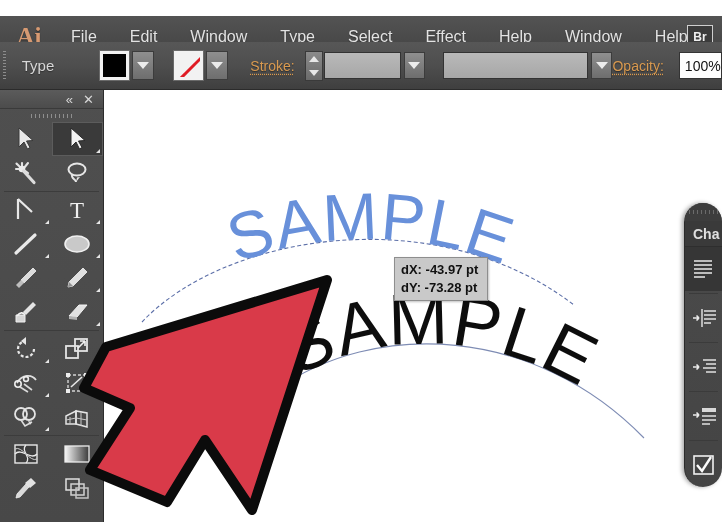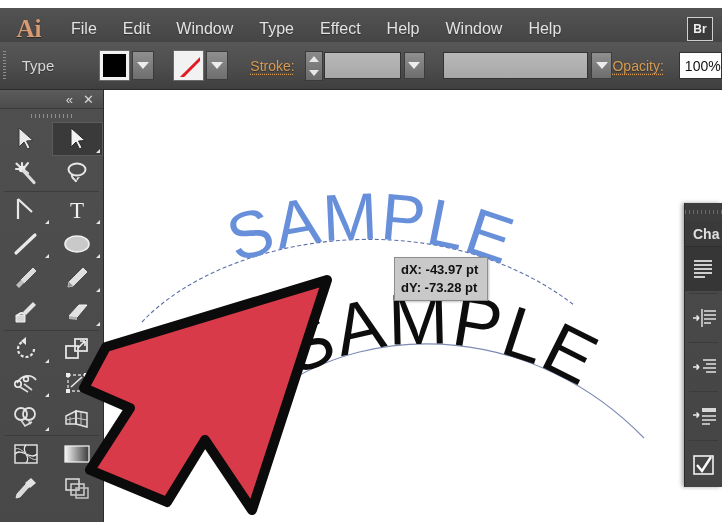--- a/index.html
+++ b/index.html
@@ -7,32 +7,32 @@
   body {
     font-family:"Liberation Sans", sans-serif;
     background:#ffffff;
     position:relative;
     -webkit-font-smoothing:antialiased;
   }
   #app { position:absolute; inset:0; width:722px; height:522px; overflow:hidden; }
 
   
   .menubar {
-    position:absolute; left:0; top:8px; width:722px; height:42px;
+    position:absolute; left:0; top:16px; width:722px; height:42px;
     background:linear-gradient(#535353,#4a4a4a 55%,#424242);
     border-bottom:1px solid #2e2e2e;
     display:flex; align-items:center;
   }
   .ai-logo {
     width:58px; height:42px; display:flex; align-items:center; justify-content:center;
     font-size:25px; font-weight:bold; color:#d79a72; letter-spacing:0px;
     font-family:"Liberation Serif", serif;
     text-shadow:0 1px 1px #2a2a2a;
   }
-  .menu-items { display:flex; align-items:center; gap:0px; }
+  .menu-items { display:flex; align-items:center; gap:7px; }
   .menu-item {
     color:#e3e3e3; font-size:16px; padding:4px 13px; cursor:default;
     text-shadow:0 1px 1px #2d2d2d; white-space:nowrap;
   }
   .br-btn {
     position:absolute; right:9px; top:9px; width:26px; height:24px;
     background:#3b3b3b; border:1px solid #cfcfcf; color:#efefef;
     font-size:12px; display:flex; align-items:center; justify-content:center;
     font-weight:600;
   }
@@ -150,20 +150,21 @@
     border-left:4px solid transparent; border-bottom:4px solid #e6e6e6;
   }
 
   
   .rpanel {
     position:absolute; right:0; top:203px; width:38px; height:284px;
     background:linear-gradient(#4b4b4b,#444444);
     border-left:1px solid #2b2b2b;
     box-shadow:-2px 0 4px rgba(0,0,0,.35);
     overflow:hidden;
+    border-radius:19px;
   }
   .rp-topbar {
     height:18px; background:#3d3d3d;
     background-image:repeating-linear-gradient(90deg,#6b6b6b 0 1px, transparent 1px 4px);
     background-size:100% 4px; background-repeat:no-repeat; background-position:0 7px;
   }
   .rp-tab {
     height:26px; background:#3a3a3a; display:flex; align-items:center;
     padding-left:8px; color:#e0e0e0; font-size:14px; font-weight:600;
     border-bottom:1px solid #2e2e2e;
@@ -196,20 +197,21 @@
 
 <div id="app">
 
   <div class="menubar">
     <div class="ai-logo">Ai</div>
     <div class="menu-items">
       <div class="menu-item">File</div>
       <div class="menu-item">Edit</div>
       <div class="menu-item">Window</div>
       <div class="menu-item">Type</div>
+      <div class="menu-item">Select</div>
       <div class="menu-item">Effect</div>
       <div class="menu-item">Help</div>
       <div class="menu-item">Window</div>
       <div class="menu-item">Help</div>
     </div>
     <div class="br-btn">Br</div>
   </div>
 
   <div class="controlbar">
     <div class="cb-grip">

